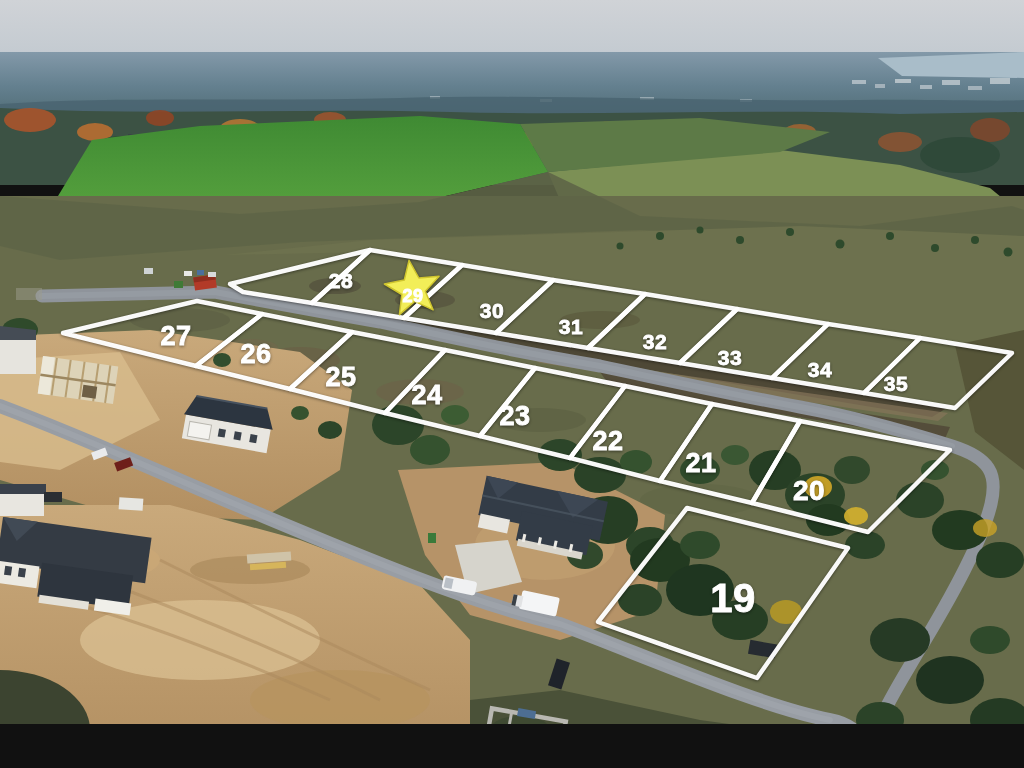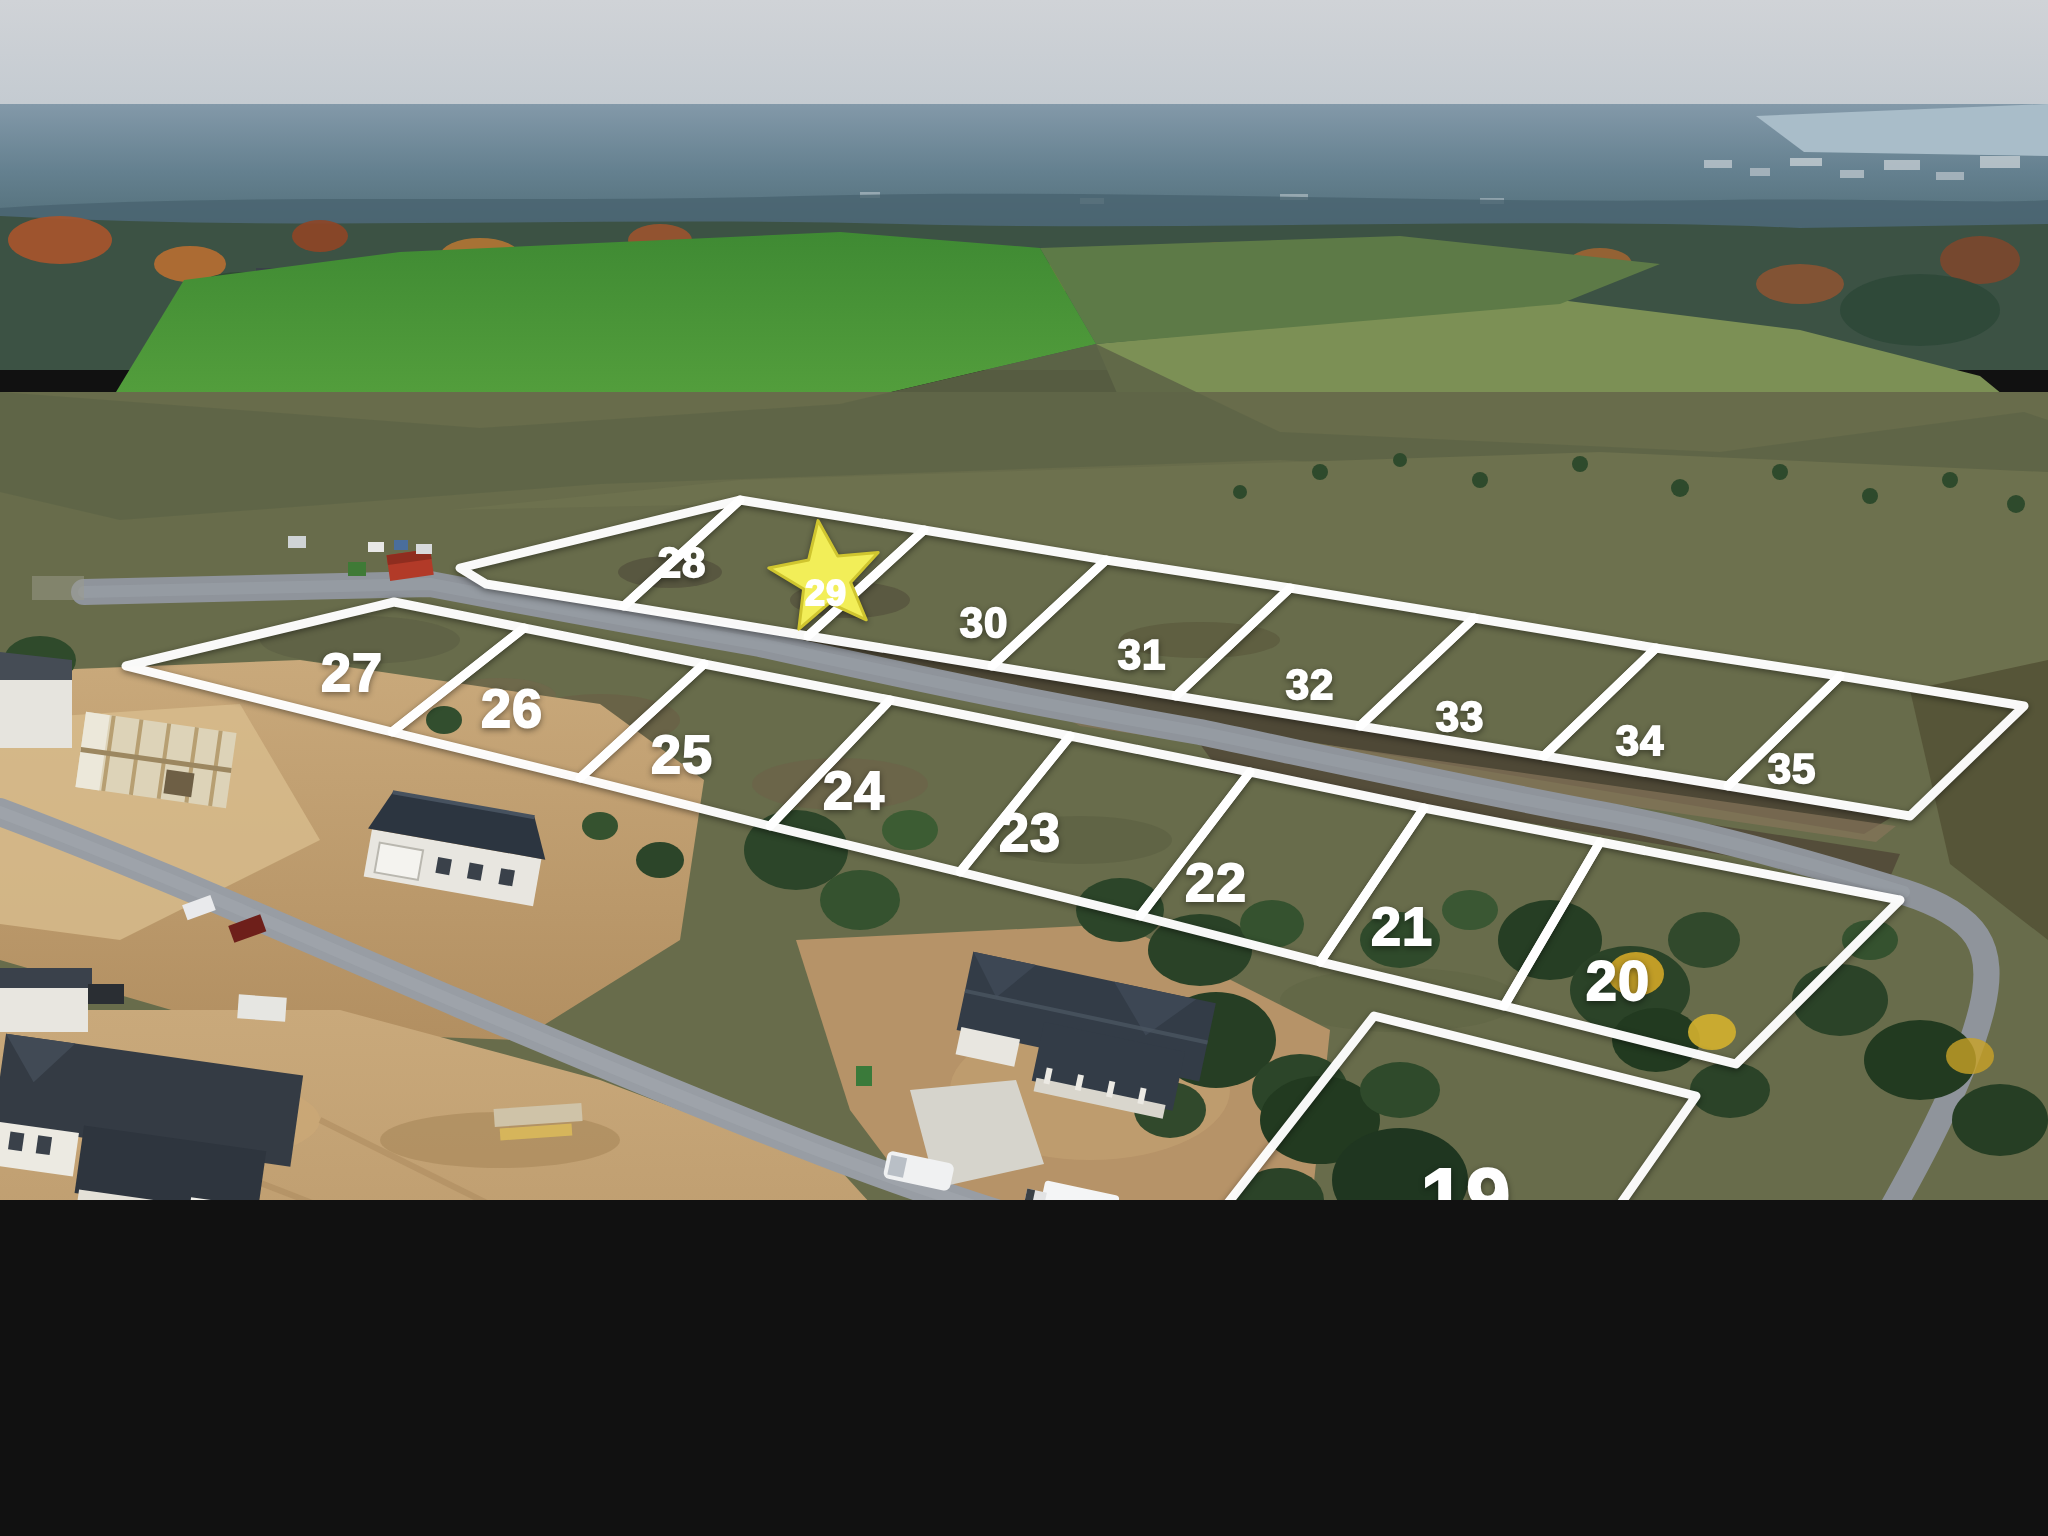--- a/index.html
+++ b/index.html
@@ -1,16 +1,16 @@
 <!DOCTYPE html>
 <html><head>
 <meta charset="utf-8">
 <style>
   html,body{margin:0;padding:0;background:#111;}
-  .shot{position:relative;width:1024px;height:600px;overflow:hidden;font-family:"Liberation Sans",sans-serif;}
+  .shot{position:relative;width:1024px;height:724px;overflow:hidden;font-family:"Liberation Sans",sans-serif;}
   .shot svg{display:block;}
   #lots-layer{filter:drop-shadow(0 1.5px 1.5px rgba(0,0,0,.45));}
   .lot-line{fill:none;stroke:#ffffff;stroke-width:4.5;stroke-linejoin:round;opacity:.97;}
   .lot-label{fill:#ffffff;font-family:"Liberation Sans",sans-serif;font-weight:bold;
              text-anchor:middle;letter-spacing:.5px;paint-order:stroke;stroke:#ffffff;stroke-width:.9;}
   .star-shape{stroke-linejoin:round;}
 </style>
 </head>
 <body>
 

